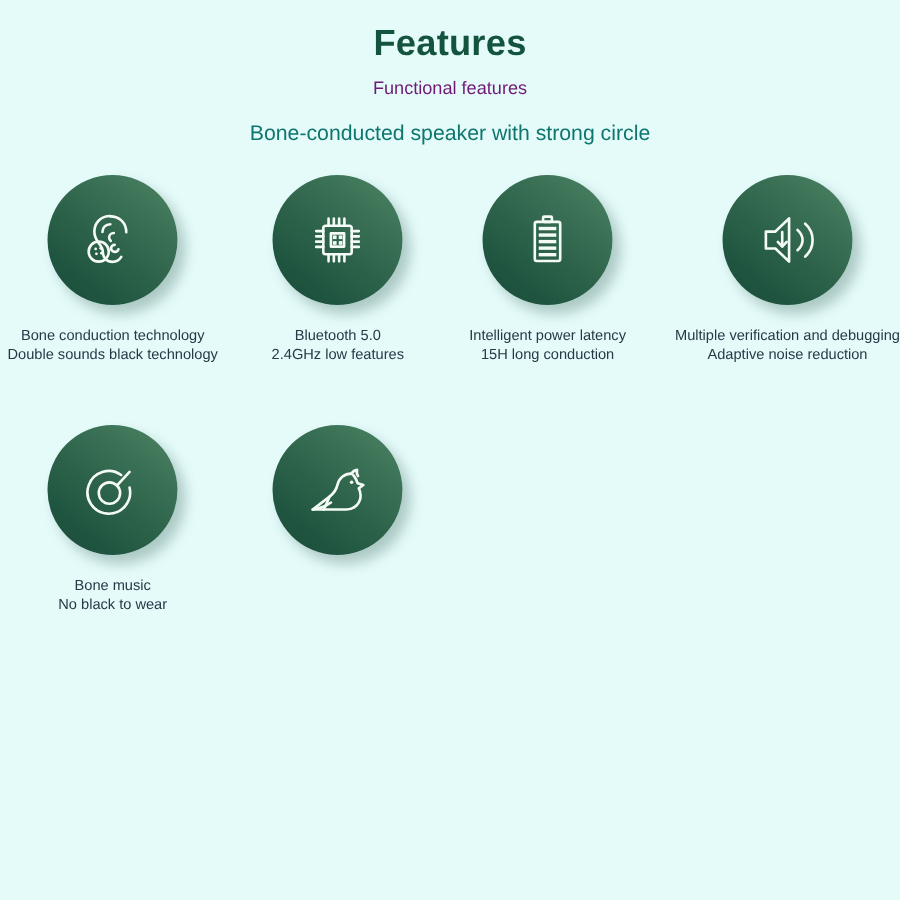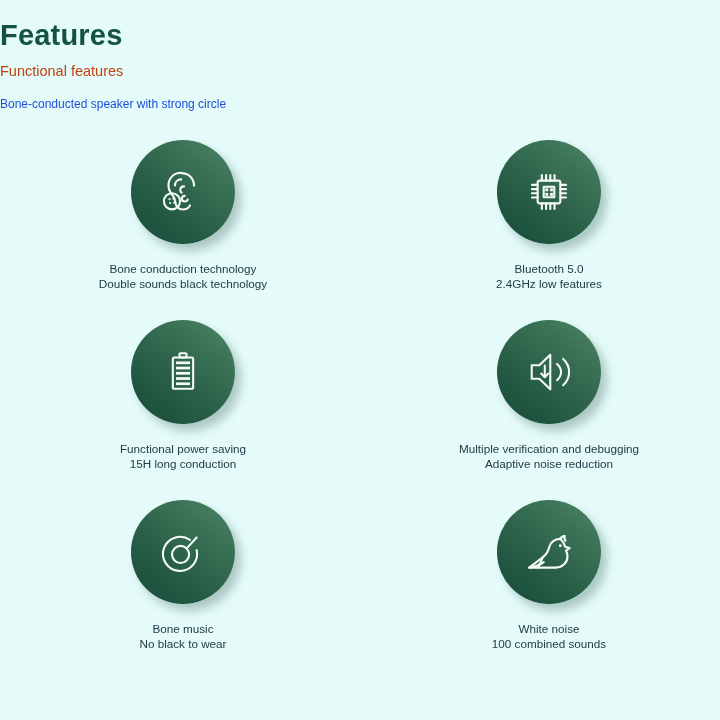--- a/index.html
+++ b/index.html
@@ -16,54 +16,54 @@
   }
   .page {
     position: relative;
     width: 720px;
     height: 720px;
     box-sizing: border-box;
   }
 
   
   .header {
-    text-align: left;
+    text-align: center;
     padding-top: 20px;
   }
   .title {
     font-size: 29px;
     font-weight: bold;
     color: #14543f;
     letter-spacing: 0.2px;
     line-height: 1.1;
     margin: 0;
   }
   .subtitle {
     font-size: 14.5px;
-    color: #c2410c;
+    color: #701a75;
     margin-top: 12px;
     line-height: 1.1;
   }
   .tagline {
-    font-size: 12px;
-    color: #1d4ed8;
+    font-size: 17px;
+    color: #0f766e;
     margin-top: 18px;
     line-height: 1.1;
     font-weight: 400;
   }
 
   
   .grid {
     position: absolute;
     top: 140px;
     left: 0;
     width: 720px;
     display: grid;
-    grid-template-columns: 1fr 1fr;
-    row-gap: 28px;
+    grid-template-columns: 1fr 1fr 1fr 1fr;
+    row-gap: 48px;
   }
   .cell {
     display: flex;
     flex-direction: column;
     align-items: center;
   }
   .cell.col-left { padding-left: 6px; }
   .cell.col-right { padding-left: 18px; align-items: center; }
 
   .badge {
@@ -179,21 +179,21 @@
             <rect x="27.5" y="8" width="9" height="5.5" rx="1.2"></rect>
             <rect class="solid" x="23" y="18.5" width="18" height="3.5"></rect>
             <rect class="solid" x="23" y="25.2" width="18" height="3.5"></rect>
             <rect class="solid" x="23" y="31.9" width="18" height="3.5"></rect>
             <rect class="solid" x="23" y="38.6" width="18" height="3.5"></rect>
             <rect class="solid" x="23" y="45.3" width="18" height="3.5"></rect>
           </svg>
         </span>
       </div>
       <div class="caption">
-        <span class="line">Functional power saving</span>
+        <span class="line">Intelligent power latency</span>
         <span class="line">15H long conduction</span>
       </div>
     </div>
 
     <div class="cell col-right">
       <div class="badge icon-speaker">
         <span>
           <svg viewBox="0 0 64 64" aria-hidden="true">
             <path d="M33.5 11.5 20.5 24H11.5v16h9l13 12.5z"></path>
             <path d="M27 24.5v13.5"></path>
@@ -230,20 +230,16 @@
         <span>
           <svg viewBox="0 0 64 64" aria-hidden="true">
             <path d="M45 16.5c-6.6 0-11.6 4.4-12.9 10.2-1.1 4.8-3.4 8.4-7.6 11.6L8.5 50.5h31.8c7.6 0 13.6-5.8 13.6-13.3 0-2.6-.6-4.8-1.7-6.8l4.3-3.1-5.4-1.6c-1.4-5.3-5.2-9.2-6.1-9.2z"></path>
             <path d="M24.5 38.3c-1.8 4.2-3.5 8.2-5.5 12.2"></path>
             <path d="M8.5 50.5c7.2-1.2 13-3.4 17.3-6.6"></path>
             <circle class="solid" cx="45.4" cy="24.6" r="1.7"></circle>
             <path d="M45 16.5c1.4-2 3.4-3.3 5.6-3.6-.6 2.4-.3 4.3.9 5.8"></path>
           </svg>
         </span>
       </div>
-      <div class="caption">
-        <span class="line">White noise</span>
-        <span class="line">100 combined sounds</span>
-      </div>
     </div>
 
   </div>
 </div>
 
 </body></html>

